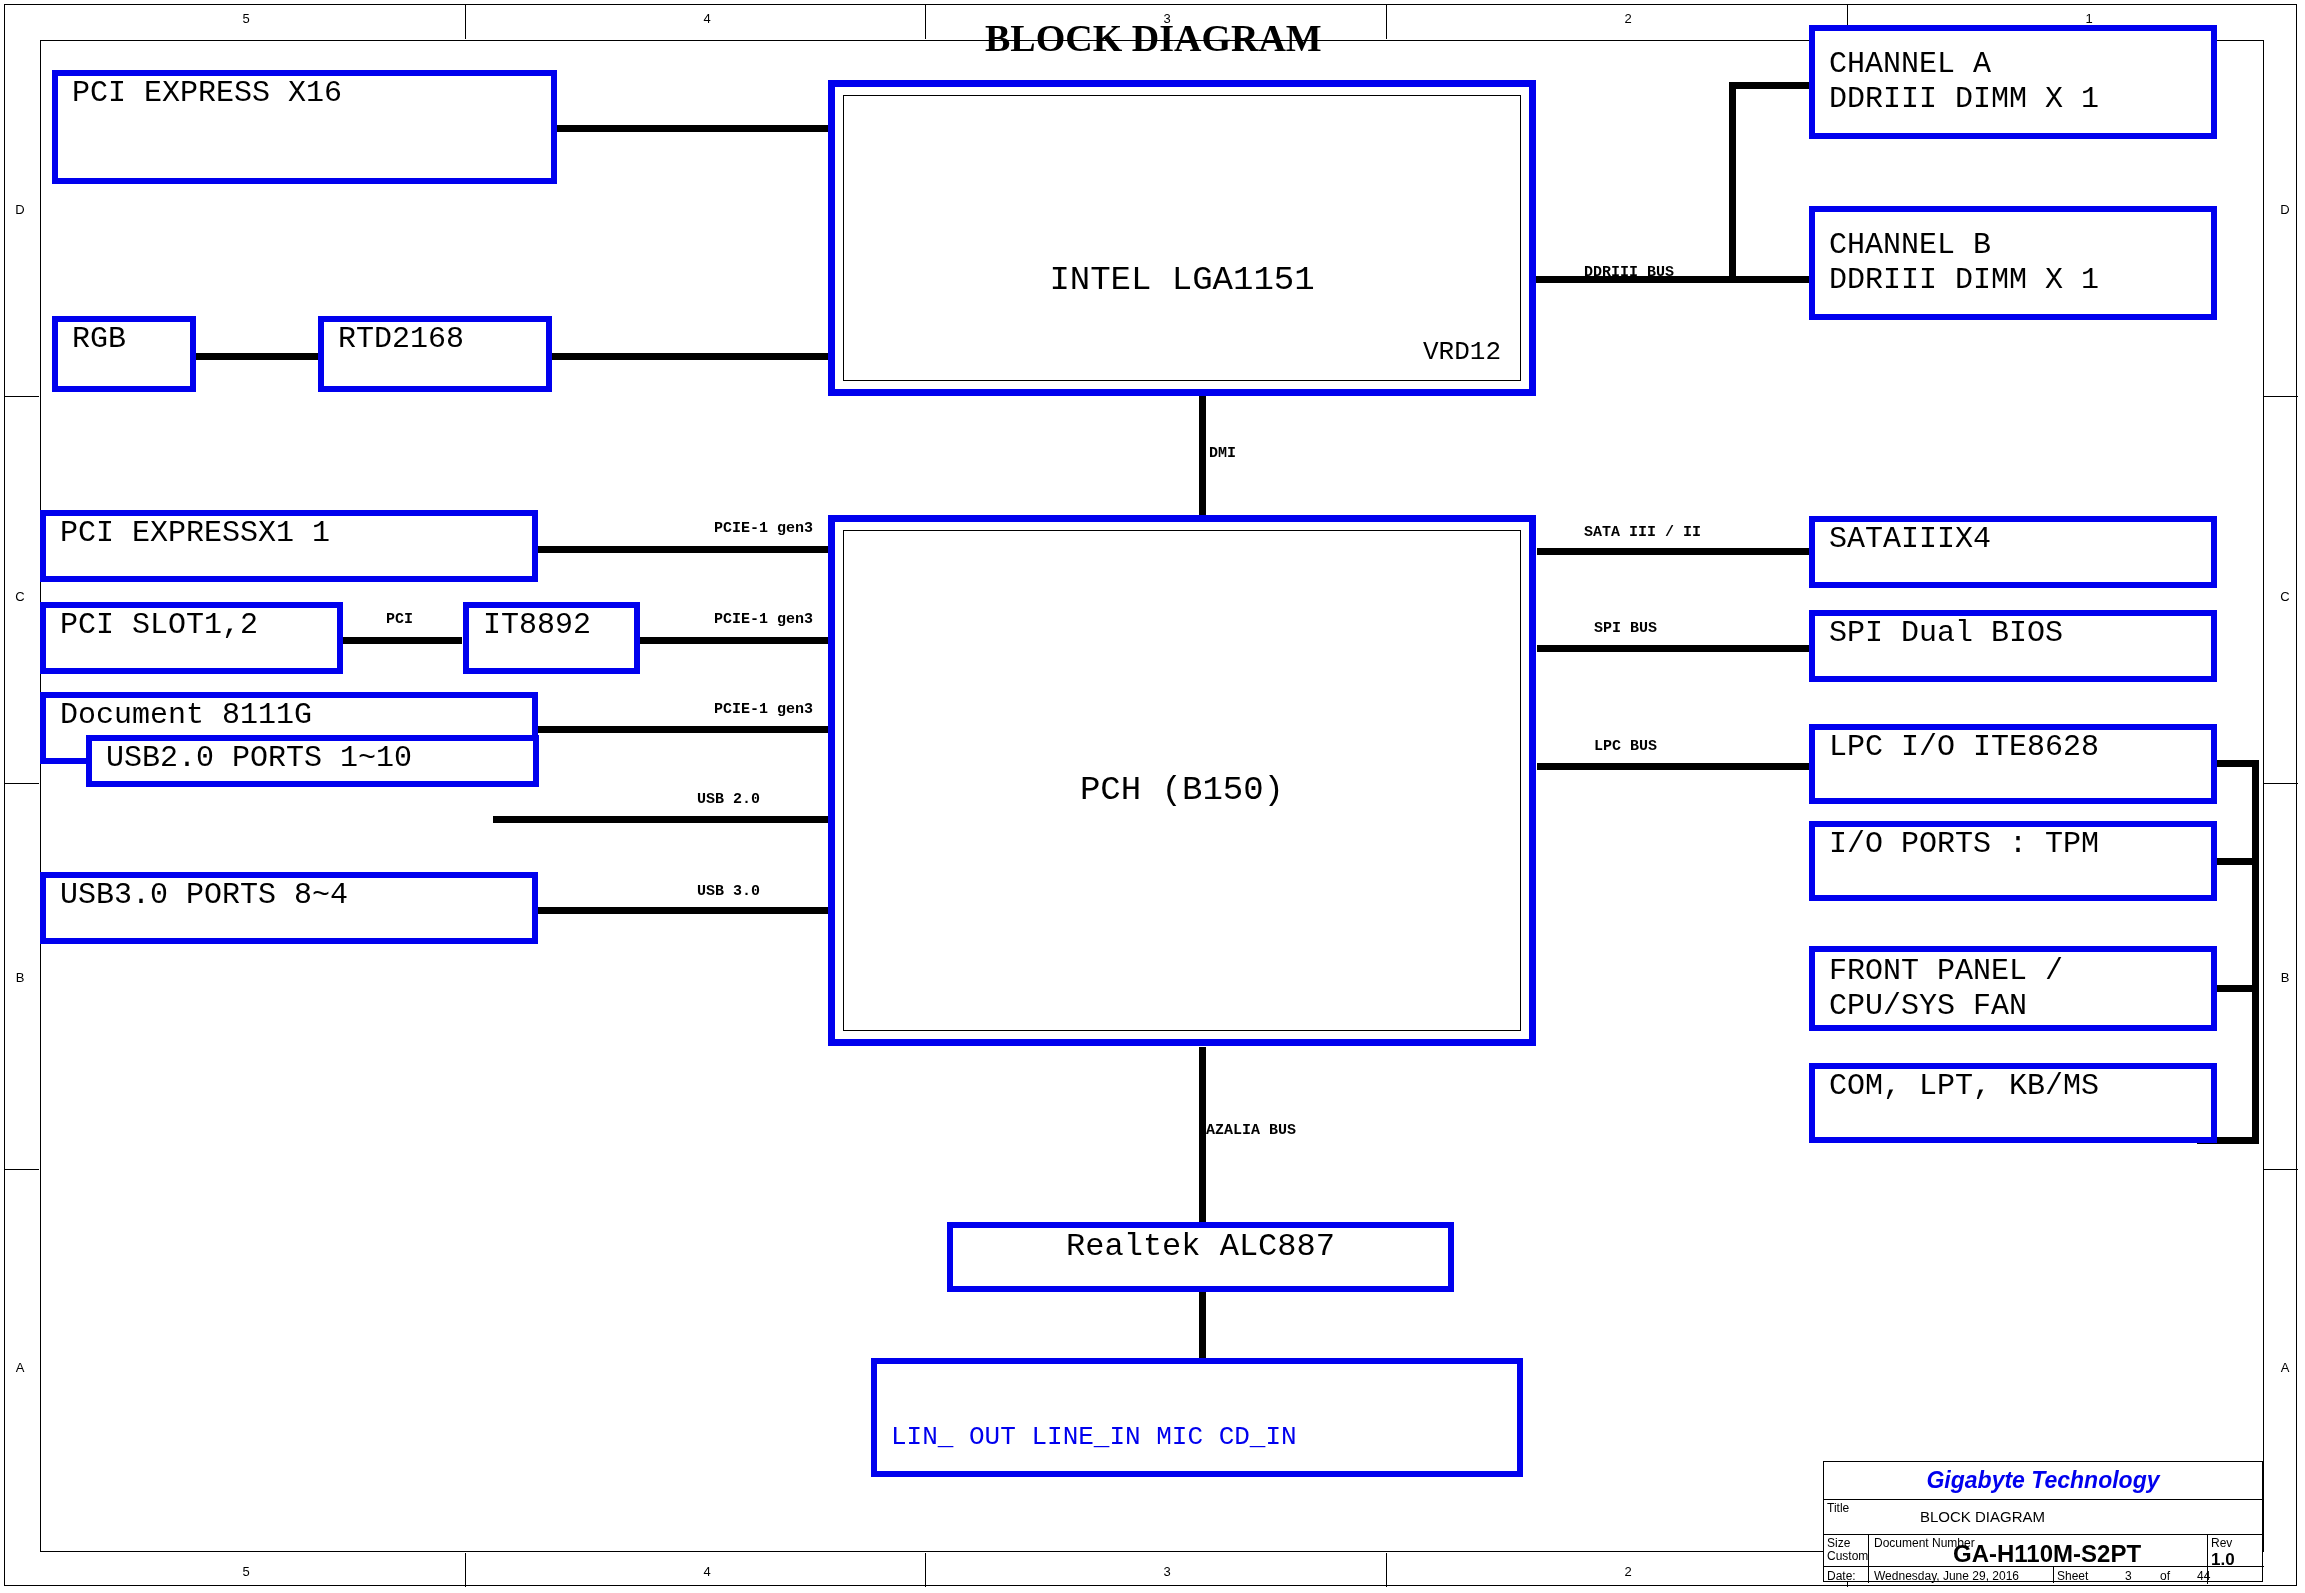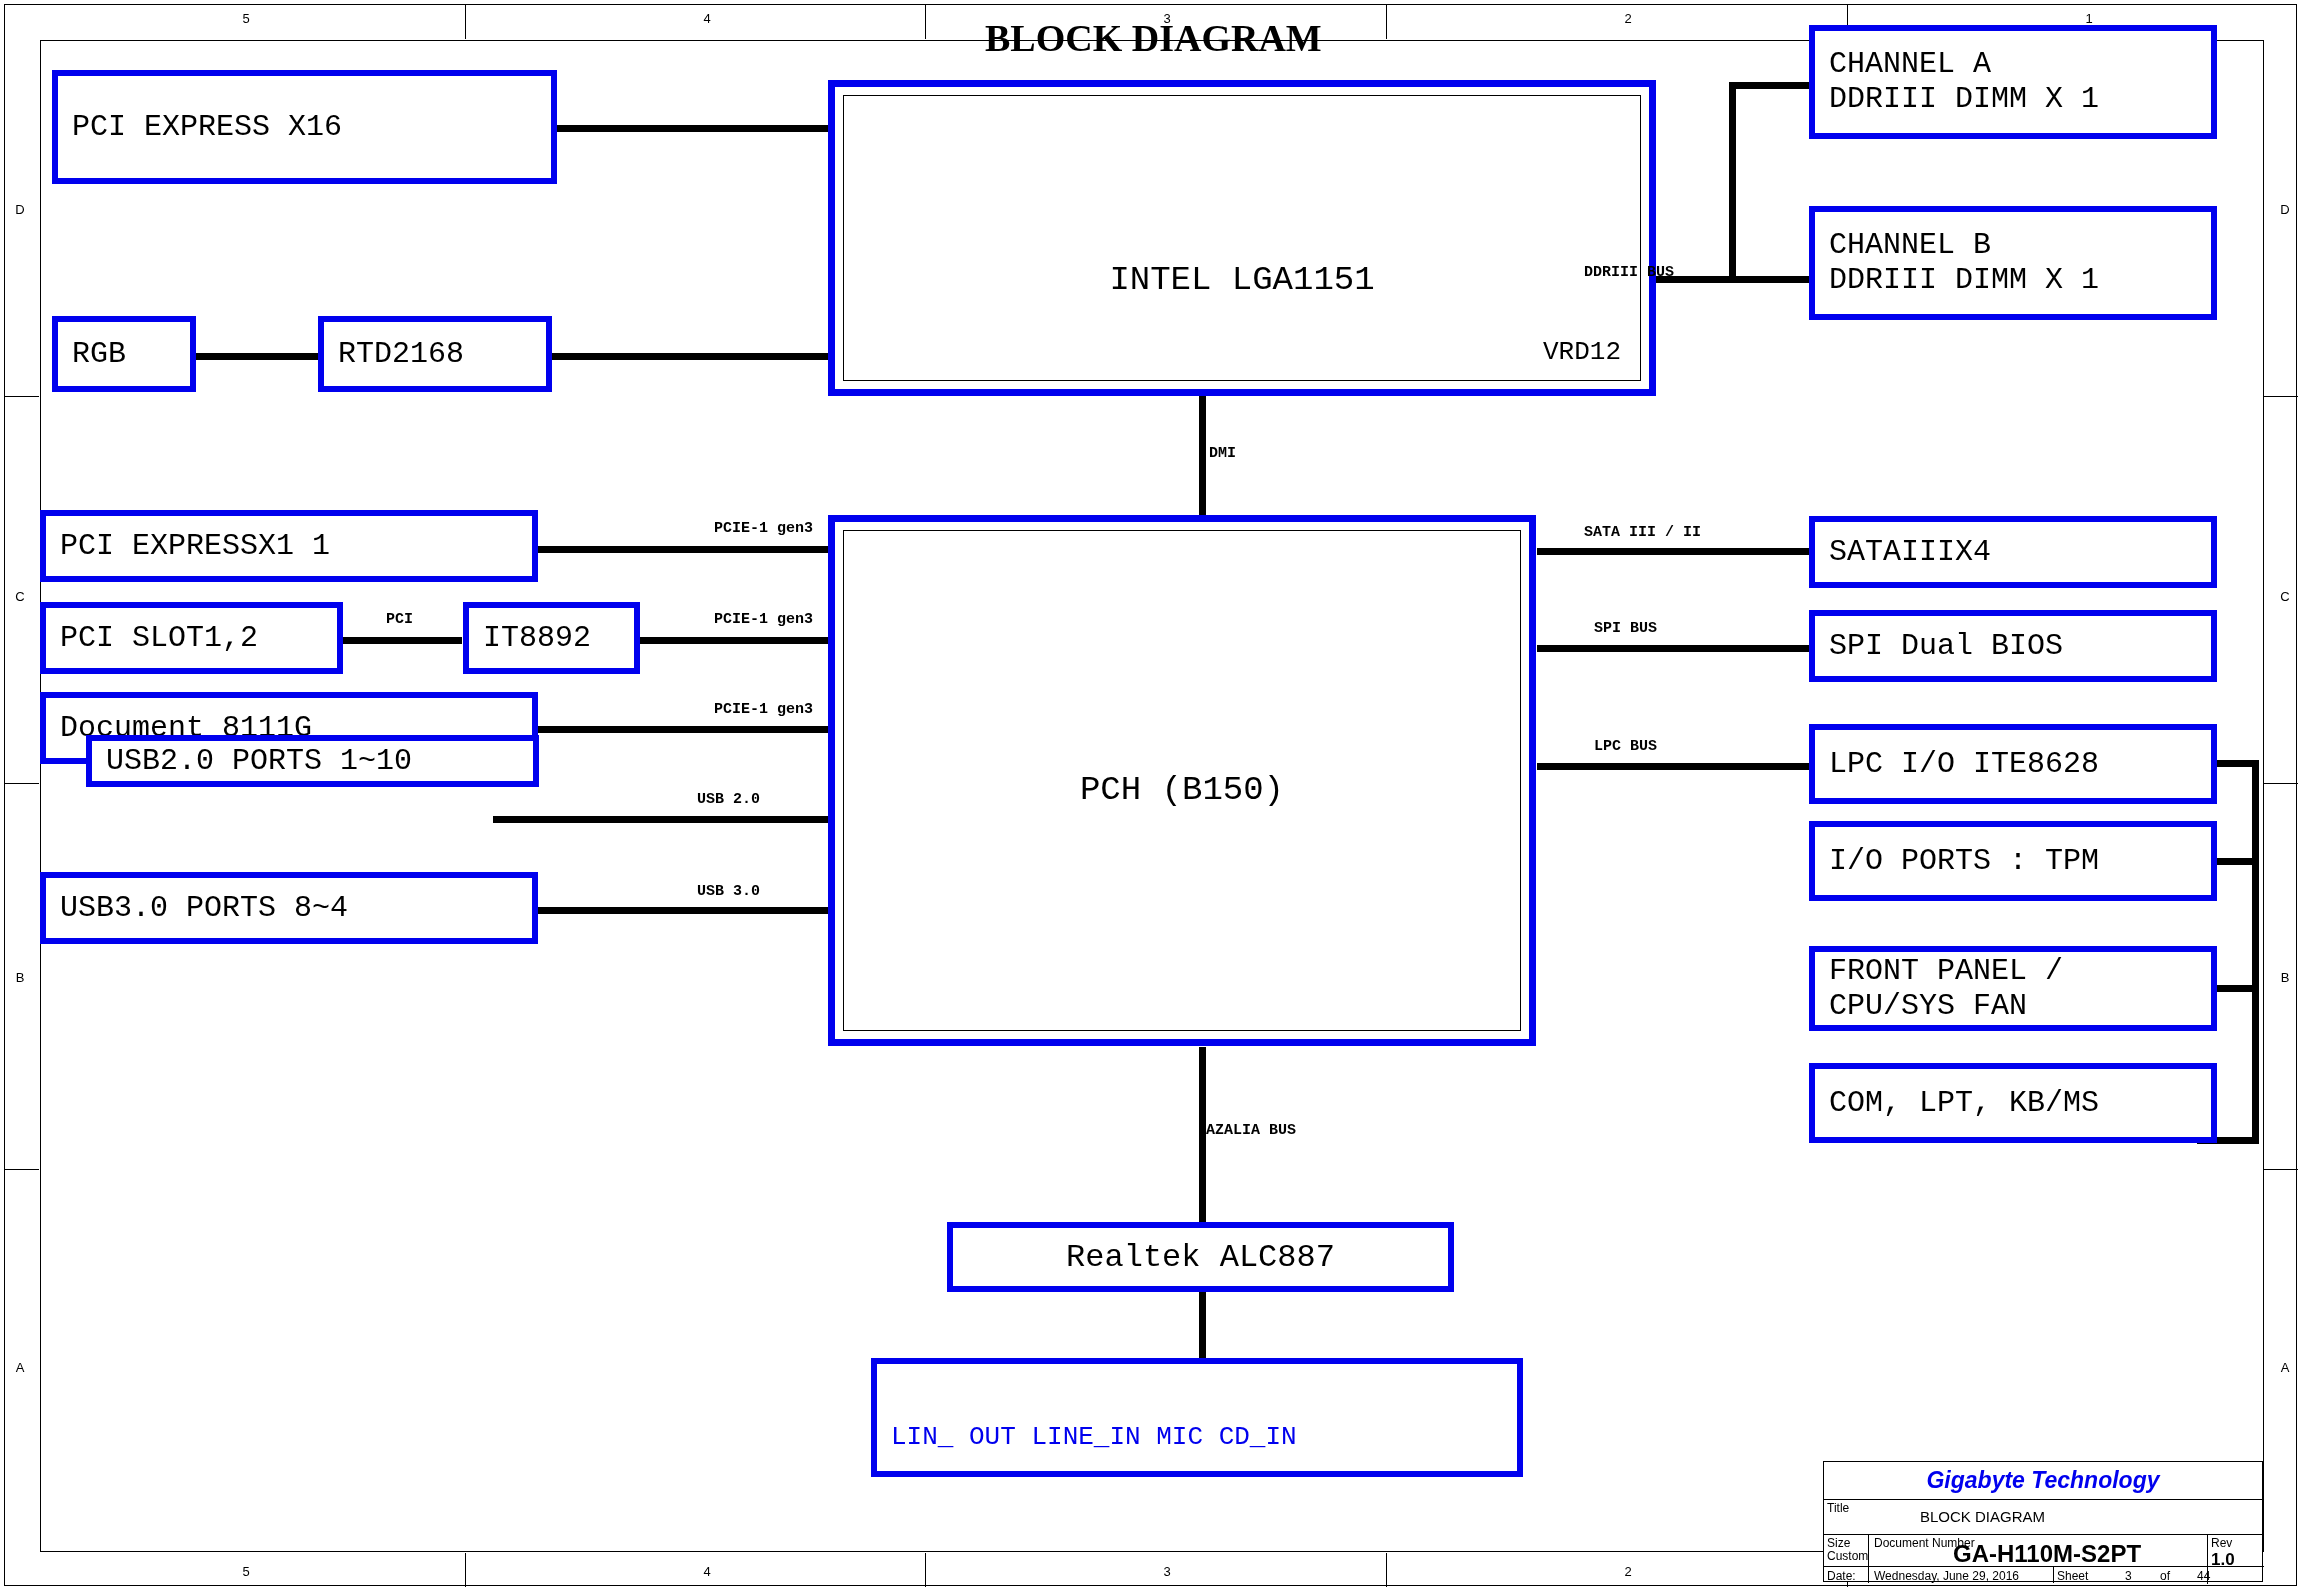--- a/index.html
+++ b/index.html
@@ -40,21 +40,20 @@
   .tick-v{position:absolute;width:1px;background:#000;}
   .tick-h{position:absolute;height:1px;background:#000;}
 
   
   .blk{
     position:absolute;
     border:6px solid #0000ee;
     background:#ffffff;
     box-sizing:border-box;
     display:flex;
-    align-items:center;
     color:#000;
     font-family:"Liberation Mono","DejaVu Sans Mono",monospace;
     white-space:nowrap;
   }
   .blk .lbl{padding-left:14px;}
   .blk.center{justify-content:center;}
   .blk.center .lbl{padding-left:0;}
 
   .t30{font-size:30px;}
   .t32{font-size:32px;}
@@ -231,21 +230,21 @@
   </div>
 
   <div class="blk t30" style="left:52px;top:316px;width:144px;height:76px;">
     <span class="lbl">RGB</span>
   </div>
 
   <div class="blk t30" style="left:318px;top:316px;width:234px;height:76px;">
     <span class="lbl">RTD2168</span>
   </div>
 
-  <div class="bigblk" style="left:828px;top:80px;width:828px;height:316px;">
+  <div class="bigblk" style="left:828px;top:80px;width:708px;height:316px;">
     <div class="inner"></div>
     <div class="bigtitle" style="top:174px;">INTEL LGA1151</div>
     <div class="corner" style="right:28px;bottom:22px;">VRD12</div>
   </div>
 
   <div class="blk" style="left:1809px;top:25px;width:408px;height:114px;flex-direction:column;align-items:flex-start;justify-content:center;">
     <span class="lbl t30" style="line-height:1.18;">CHANNEL A</span>
     <span class="lbl t30" style="line-height:1.18;">DDRIII DIMM X 1</span>
   </div>
 

